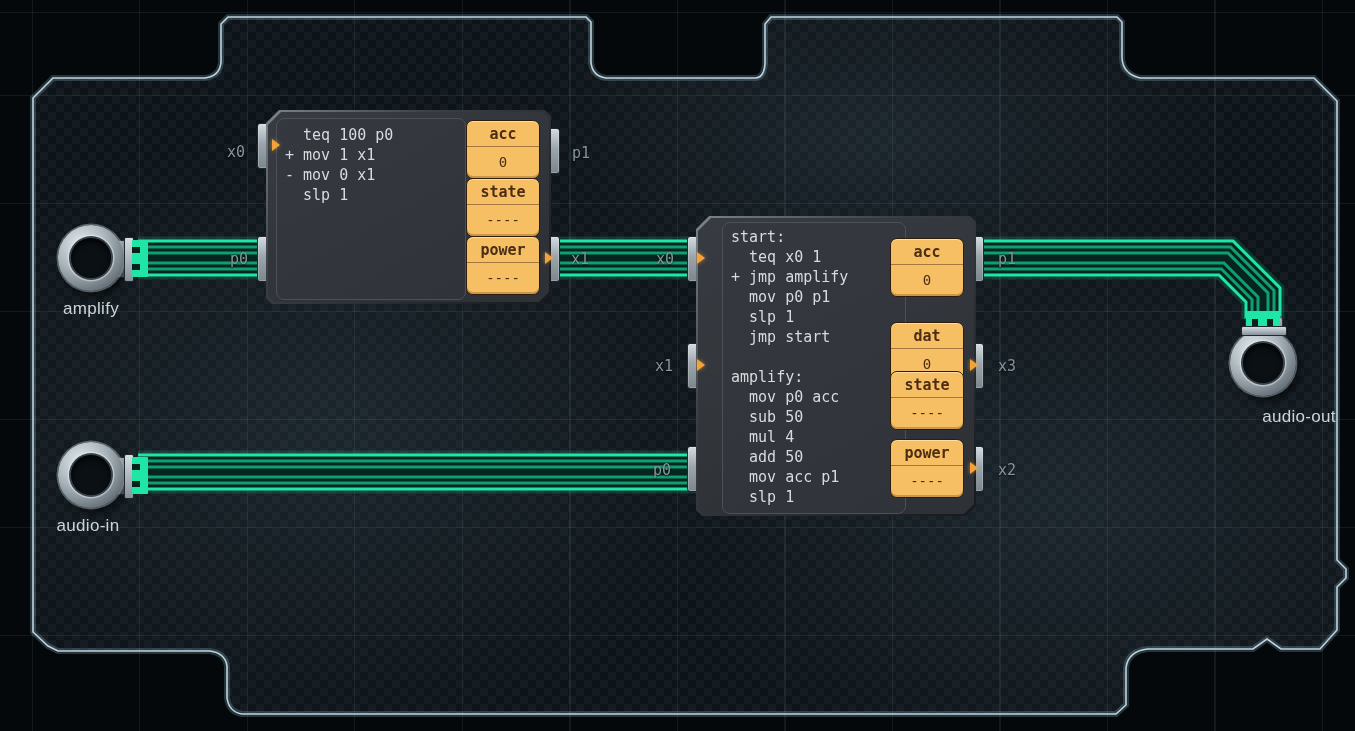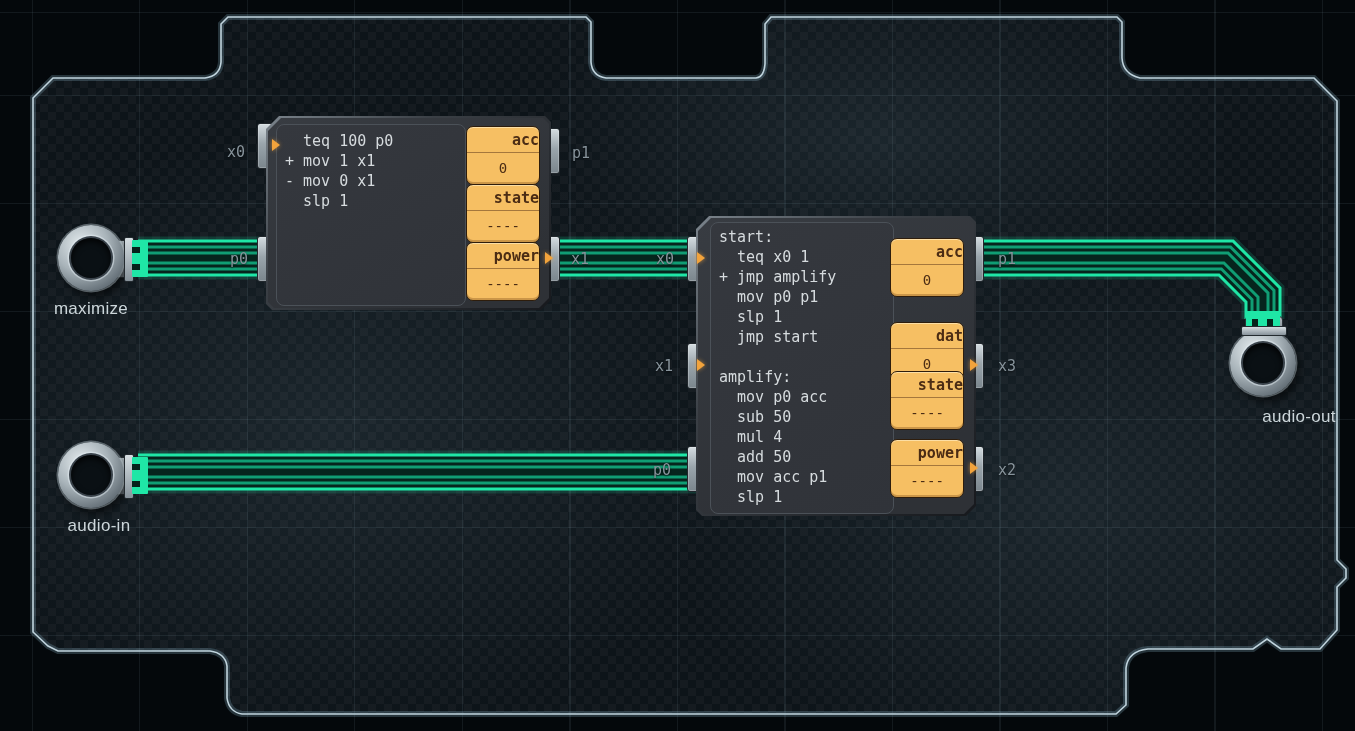--- a/index.html
+++ b/index.html
@@ -52,21 +52,21 @@
         100% calc(100% - 10px), calc(100% - 10px) 100%, 6px 100%, 0 calc(100% - 6px), 0 13px);}
   .chip{background:linear-gradient(135deg,#7b848c 0%,#3a3f45 35%,#17191d 100%);}
   .chip-inner{position:absolute;inset:2px;background:linear-gradient(155deg,#383c42,#2e3136 80%);}
   .code-panel{position:absolute;border:1px solid #4b5158;border-radius:8px;
         background:linear-gradient(150deg,#35383e,#303339);}
   .code{margin:0;font-family:"DejaVu Sans Mono",monospace;font-size:15px;line-height:20px;
         color:#d6dbde;white-space:pre;}
   
   .reg{position:absolute;width:72px;height:57px;border-radius:7px;background:#f6bf63;
        border:1px solid #2e1d0c;box-shadow:inset 0 1px 0 rgba(255,238,200,0.65), inset 0 -2px 0 rgba(122,74,24,0.35);}
-  .reg-label{height:25px;line-height:26px;text-align:right;font-weight:bold;font-size:15px;
+  .reg-label{height:25px;line-height:26px;text-align:center;font-weight:bold;font-size:15px;
        color:#4b2c14;border-bottom:1px solid #a5773c;}
   .reg-value{height:30px;line-height:30px;text-align:center;font-size:14px;color:#4b2c14;}
   
   .arrow{position:absolute;z-index:6;width:0;height:0;
        border-top:6px solid transparent;border-bottom:6px solid transparent;border-left:8px solid #f2a33c;
        filter:drop-shadow(0 0 2px rgba(242,163,60,0.7));}
   
   .port-label{position:absolute;z-index:7;font-size:15px;color:#87939b;text-shadow:0 1px 2px rgba(0,0,0,0.6);text-align:right;}
 </style>
 </head>
@@ -143,29 +143,29 @@
         <use href="#t4" class="l6"></use>
     </g>
   </svg>
 
   <div class="pad-tab" style="left:110px;top:240px;width:20px;height:36px"></div>
   <div class="pad" style="left:58px;top:225px">
       <div class="pad-hole"></div>
     </div>
   <div class="conn-bar" style="left:124px;top:237px;width:8px;height:43px"></div>
   <div class="conn-green-h" style="left:132px;top:240px;width:16px;height:37px"></div>
-  <div class="pad-label" style="left:36px;top:299px">maximize</div>
+  <div class="pad-label" style="left:36px;top:299px">amplify</div>
 
   <div class="pad-tab" style="left:110px;top:457px;width:20px;height:36px"></div>
   <div class="pad" style="left:58px;top:442px">
       <div class="pad-hole"></div>
     </div>
   <div class="conn-bar" style="left:124px;top:454px;width:8px;height:43px"></div>
   <div class="conn-green-h" style="left:132px;top:457px;width:16px;height:37px"></div>
-  <div class="pad-label" style="left:44px;top:516px">audio-in</div>
+  <div class="pad-label" style="left:33px;top:516px">audio-in</div>
 
   <div class="pad-tab" style="left:1245px;top:316px;width:36px;height:20px"></div>
   <div class="pad" style="left:1230px;top:330px">
       <div class="pad-hole"></div>
     </div>
   <div class="conn-green-v" style="left:1246px;top:311px;width:34px;height:15px"></div>
   <div class="conn-bar" style="left:1241px;top:326px;width:44px;height:8px"></div>
   <div class="pad-label" style="left:1244px;top:407px">audio-out</div>
 
   <div class="pin" style="left:257px;top:123px"></div>
@@ -173,21 +173,21 @@
   <div class="pin" style="left:544px;top:128px"></div>
   <div class="pin" style="left:544px;top:236px"></div>
 
   <div class="pin" style="left:687px;top:236px"></div>
   <div class="pin" style="left:687px;top:343px"></div>
   <div class="pin" style="left:687px;top:446px"></div>
   <div class="pin" style="left:968px;top:236px"></div>
   <div class="pin" style="left:968px;top:343px"></div>
   <div class="pin" style="left:968px;top:446px"></div>
 
-  <div class="chip" style="left:266px;top:116px;width:285px;height:194px">
+  <div class="chip" style="left:266px;top:110px;width:285px;height:194px">
     <div class="chip-inner">
       <div class="code-panel" style="left:8px;top:6px;width:188px;height:180px">
         <pre class="code" style="padding:6px 0 0 8px">  teq 100 p0
 + mov 1 x1
 - mov 0 x1
   slp 1</pre>
       </div>
       <div class="reg" style="left:198px;top:8px">
         <div class="reg-label">acc</div>
         <div class="reg-value">0</div>
@@ -198,21 +198,21 @@
       </div>
       <div class="reg" style="left:198px;top:124px">
         <div class="reg-label">power</div>
         <div class="reg-value">----</div>
       </div>
     </div>
   </div>
 
   <div class="chip" style="left:696px;top:216px;width:280px;height:300px">
     <div class="chip-inner">
-      <div class="code-panel" style="left:12px;top:4px;width:182px;height:290px">
+      <div class="code-panel" style="left:24px;top:4px;width:182px;height:290px">
         <pre class="code" style="padding:4px 0 0 8px">start:
   teq x0 1
 + jmp amplify
   mov p0 p1
   slp 1
   jmp start
 
 amplify:
   mov p0 acc
   sub 50

